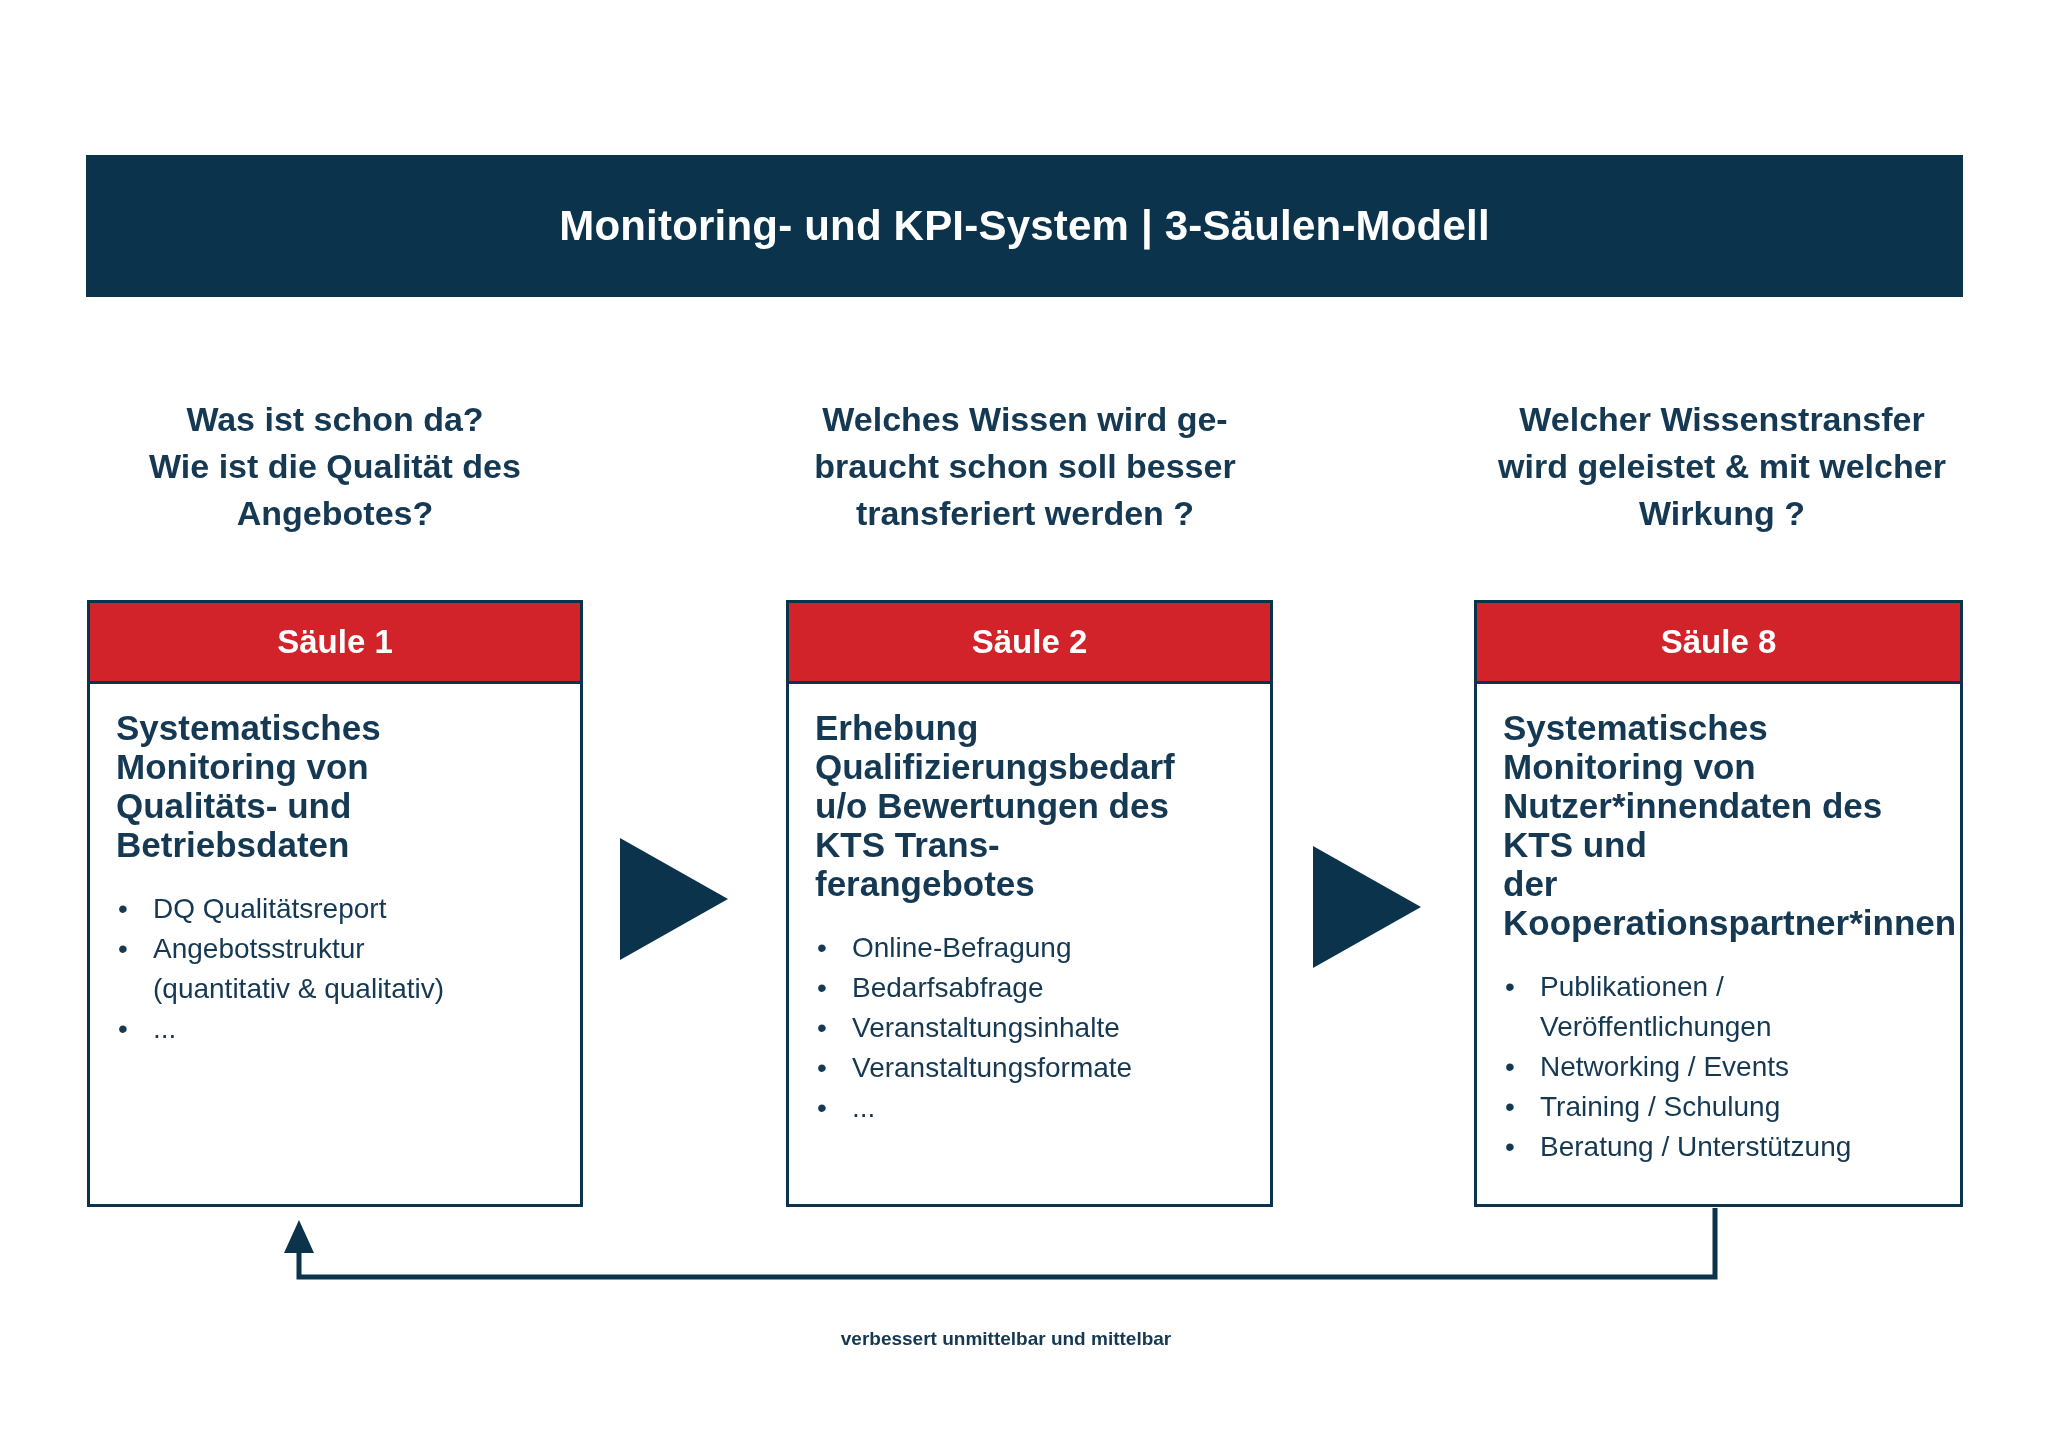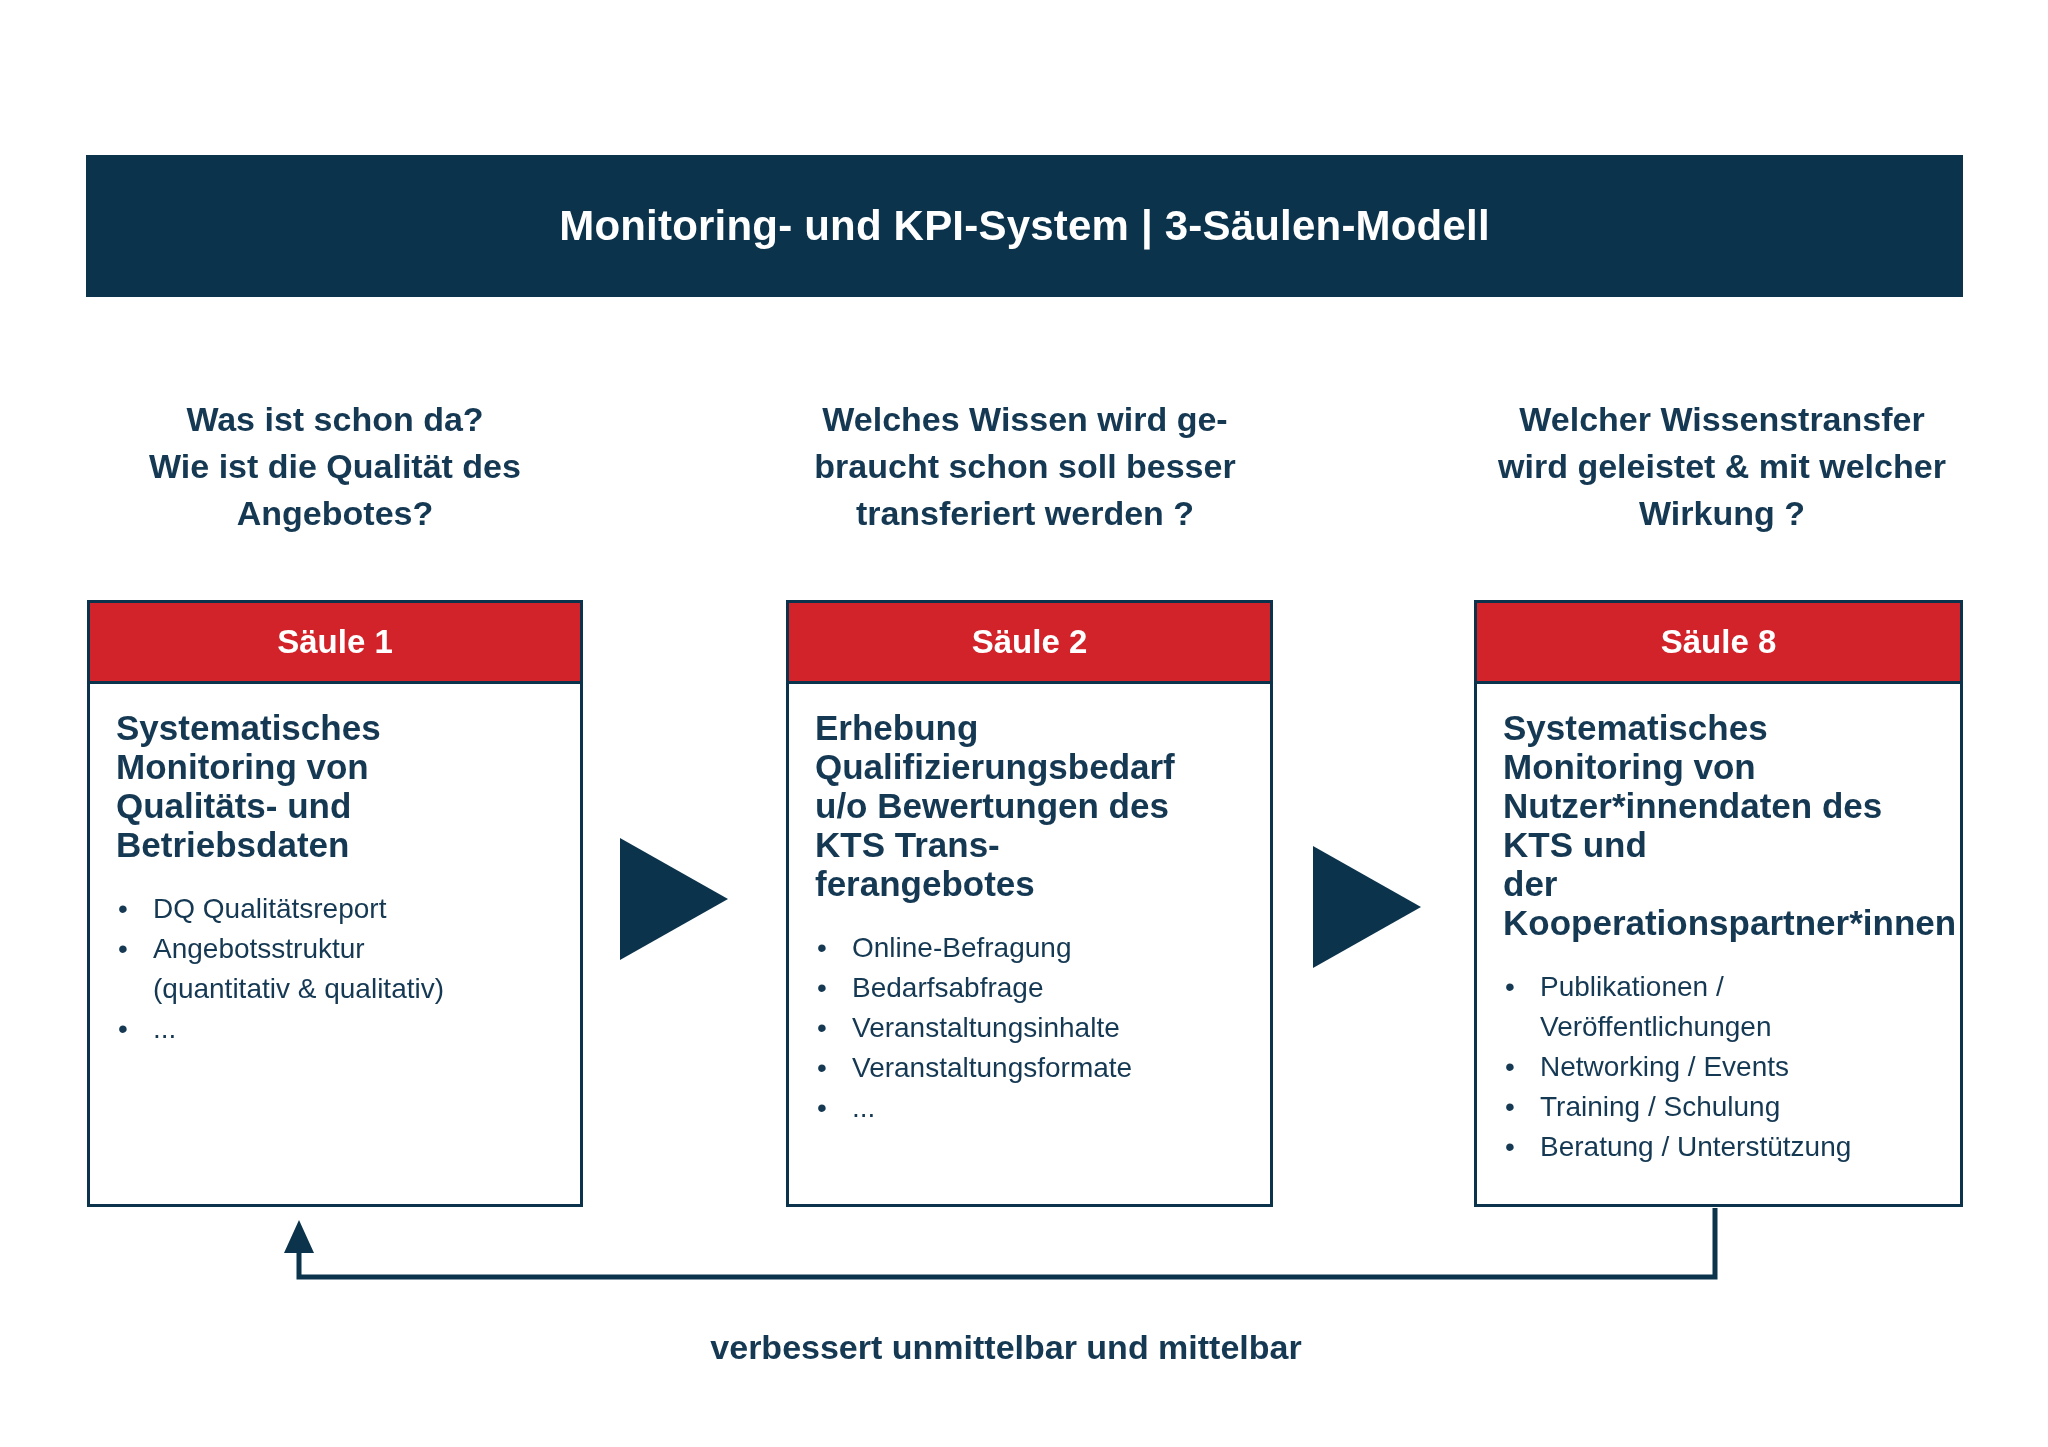--- a/index.html
+++ b/index.html
@@ -117,21 +117,21 @@
     width: 2048px; height: 1447px;
     pointer-events: none;
   }
   
   .caption {
     position: absolute;
     left: 86px; top: 1328px;
     width: 1840px;
     text-align: center;
     color: var(--text);
-    font-size: 34px;
+    font-size: 19px;
     font-weight: bold;
     white-space: pre-line;
   }
 </style>
 </head>
 <body>
 
 <div id="canvas">
 
   <div class="title-bar">

